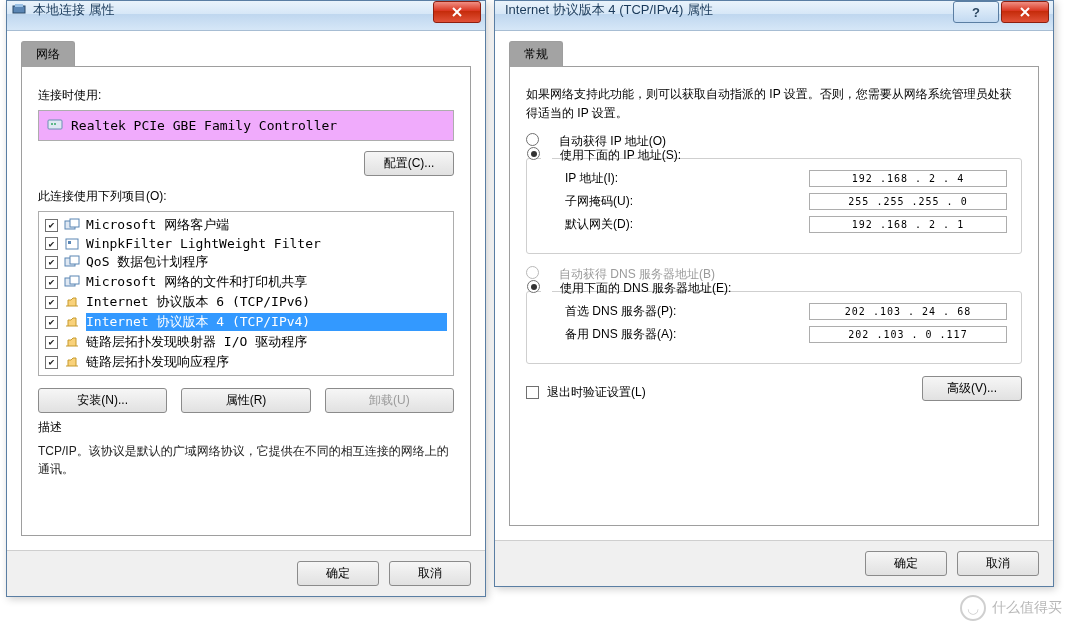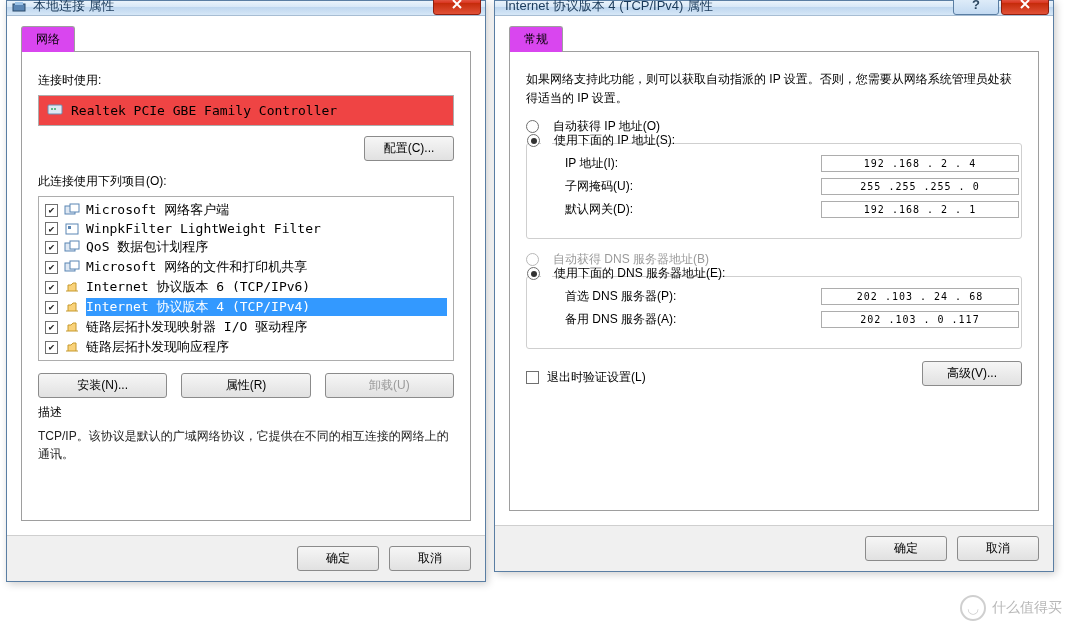--- a/index.html
+++ b/index.html
@@ -14,24 +14,24 @@
     overflow: hidden;
     position: relative;
   }
   .window {
     position: absolute;
     background: #fff;
     border: 1px solid #5a7ea3;
     box-shadow: 2px 2px 8px rgba(0,0,0,0.2);
   }
   .titlebar {
-    height: 15px;
+    height: 30px;
     background: linear-gradient(to bottom, #eaf3fb 0%, #d6e7f7 45%, #bfd7ef 46%, #d6e7f7 100%);
     display: flex;
-    align-items: flex-end;
+    align-items: flex-start;
     padding: 0 4px;
     border-bottom: 1px solid #a7bdd3;
   }
   .titlebar .title-icon {
     width: 16px; height: 16px; margin-right: 6px;
     display: inline-block;
   }
   .titlebar .title-text {
     flex: 1;
     color: #1a3a5a;
@@ -65,36 +65,36 @@
     display: flex;
     position: relative;
     margin-bottom: -1px;
     z-index: 1;
   }
   .tab {
     padding: 4px 14px 4px 14px;
     border: 1px solid #9e9e9e;
     border-bottom: none;
     border-radius: 3px 3px 0 0;
-    background: #d946ef;
+    background: #a3a3a3;
     margin-right: 2px;
   }
   .panel {
     border: 1px solid #9e9e9e;
     padding: 14px 16px;
     background: #fff;
   }
   .label-row { margin: 6px 0 6px 0; }
   .sunken-field {
     border: 1px solid #adadad;
     padding: 5px 8px;
     display: flex;
     align-items: center;
     gap: 8px;
-    background: #ef4444;
+    background: #f0abfc;
   }
   .btn {
     border: 1px solid #8b8b8b;
     background: linear-gradient(to bottom, #f6f6f6, #e1e1e1);
     border-radius: 3px;
     padding: 3px 0;
     min-width: 90px;
     text-align: center;
     font-size: 12px;
     cursor: default;
@@ -135,26 +135,26 @@
     display: flex;
     justify-content: flex-end;
     gap: 10px;
     padding: 10px 14px;
     background: #f0f0f0;
     border-top: 1px solid #cfcfcf;
   }
   fieldset.group {
     border: 1px solid #cfcfcf;
     border-radius: 3px;
-    padding: 10px 2px 14px 14px;
+    padding: 10px 14px 14px 14px;
     margin: 8px 0 12px 0;
   }
   fieldset.group legend { padding: 0 4px; visibility: hidden; height: 0; }
   .radio {
-    display: flex; align-items: center; gap: 14px; margin: 0 0;
+    display: flex; align-items: flex-start; gap: 20px; margin: 0 0;
   }
   .radio .dot {
     width: 13px; height: 13px; border: 1px solid #707070; border-radius: 50%;
     display: inline-flex; align-items: center; justify-content: center;
     background: #fff;
   }
   .radio .dot .inner {
     width: 6px; height: 6px; border-radius: 50%; background: #333; display: none;
   }
   .radio.selected .dot .inner { display: block; }

